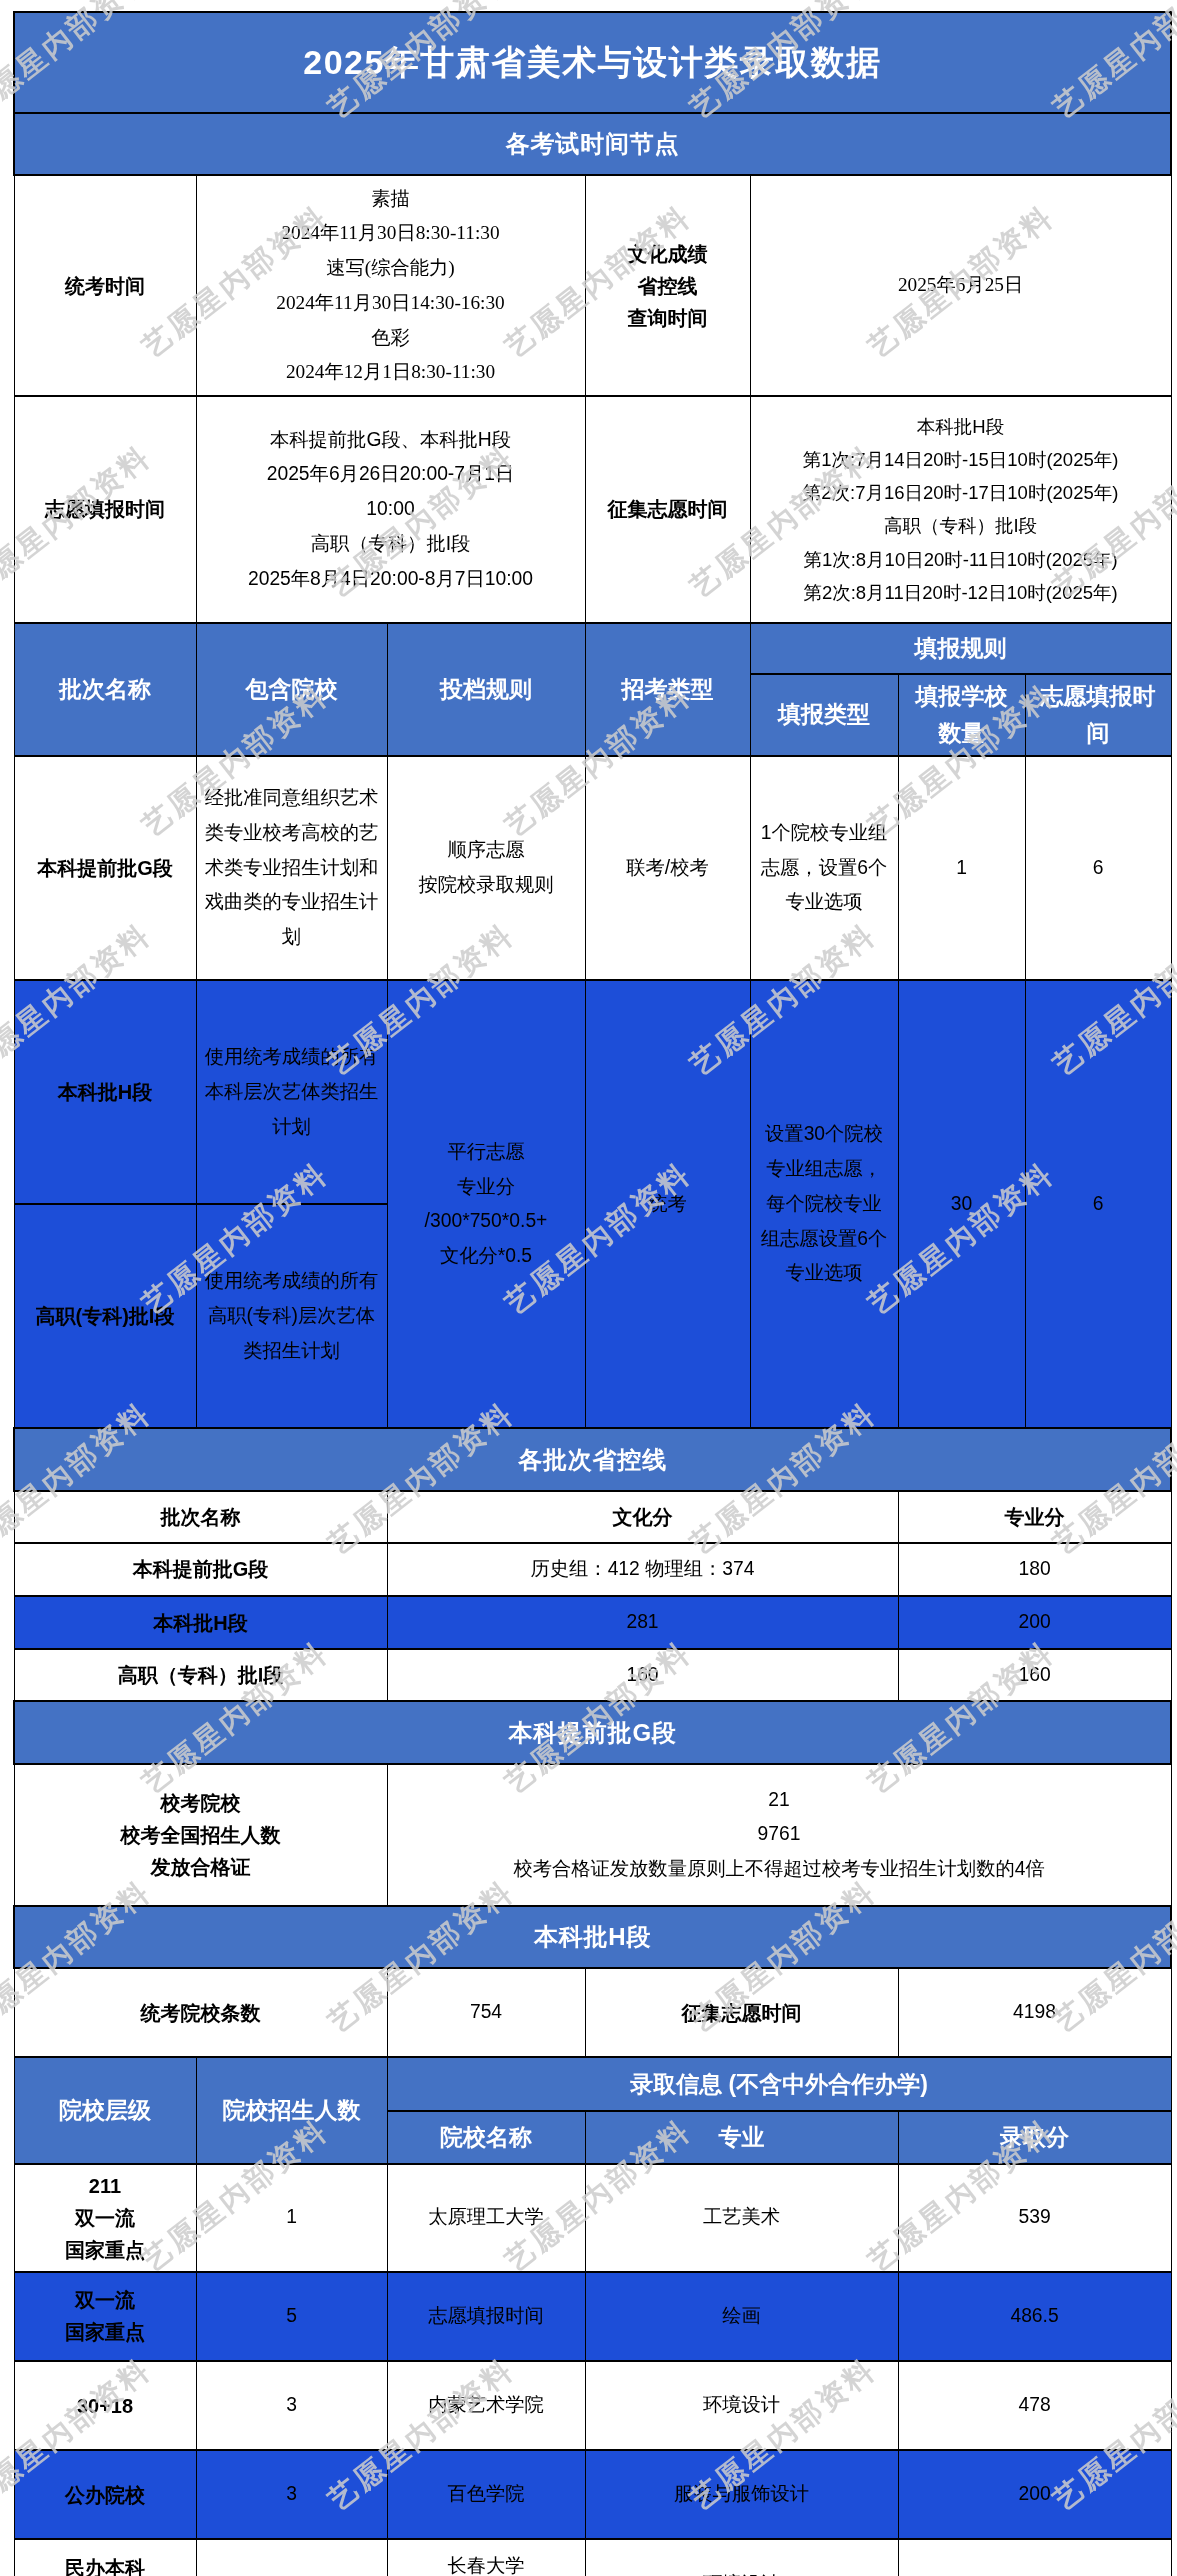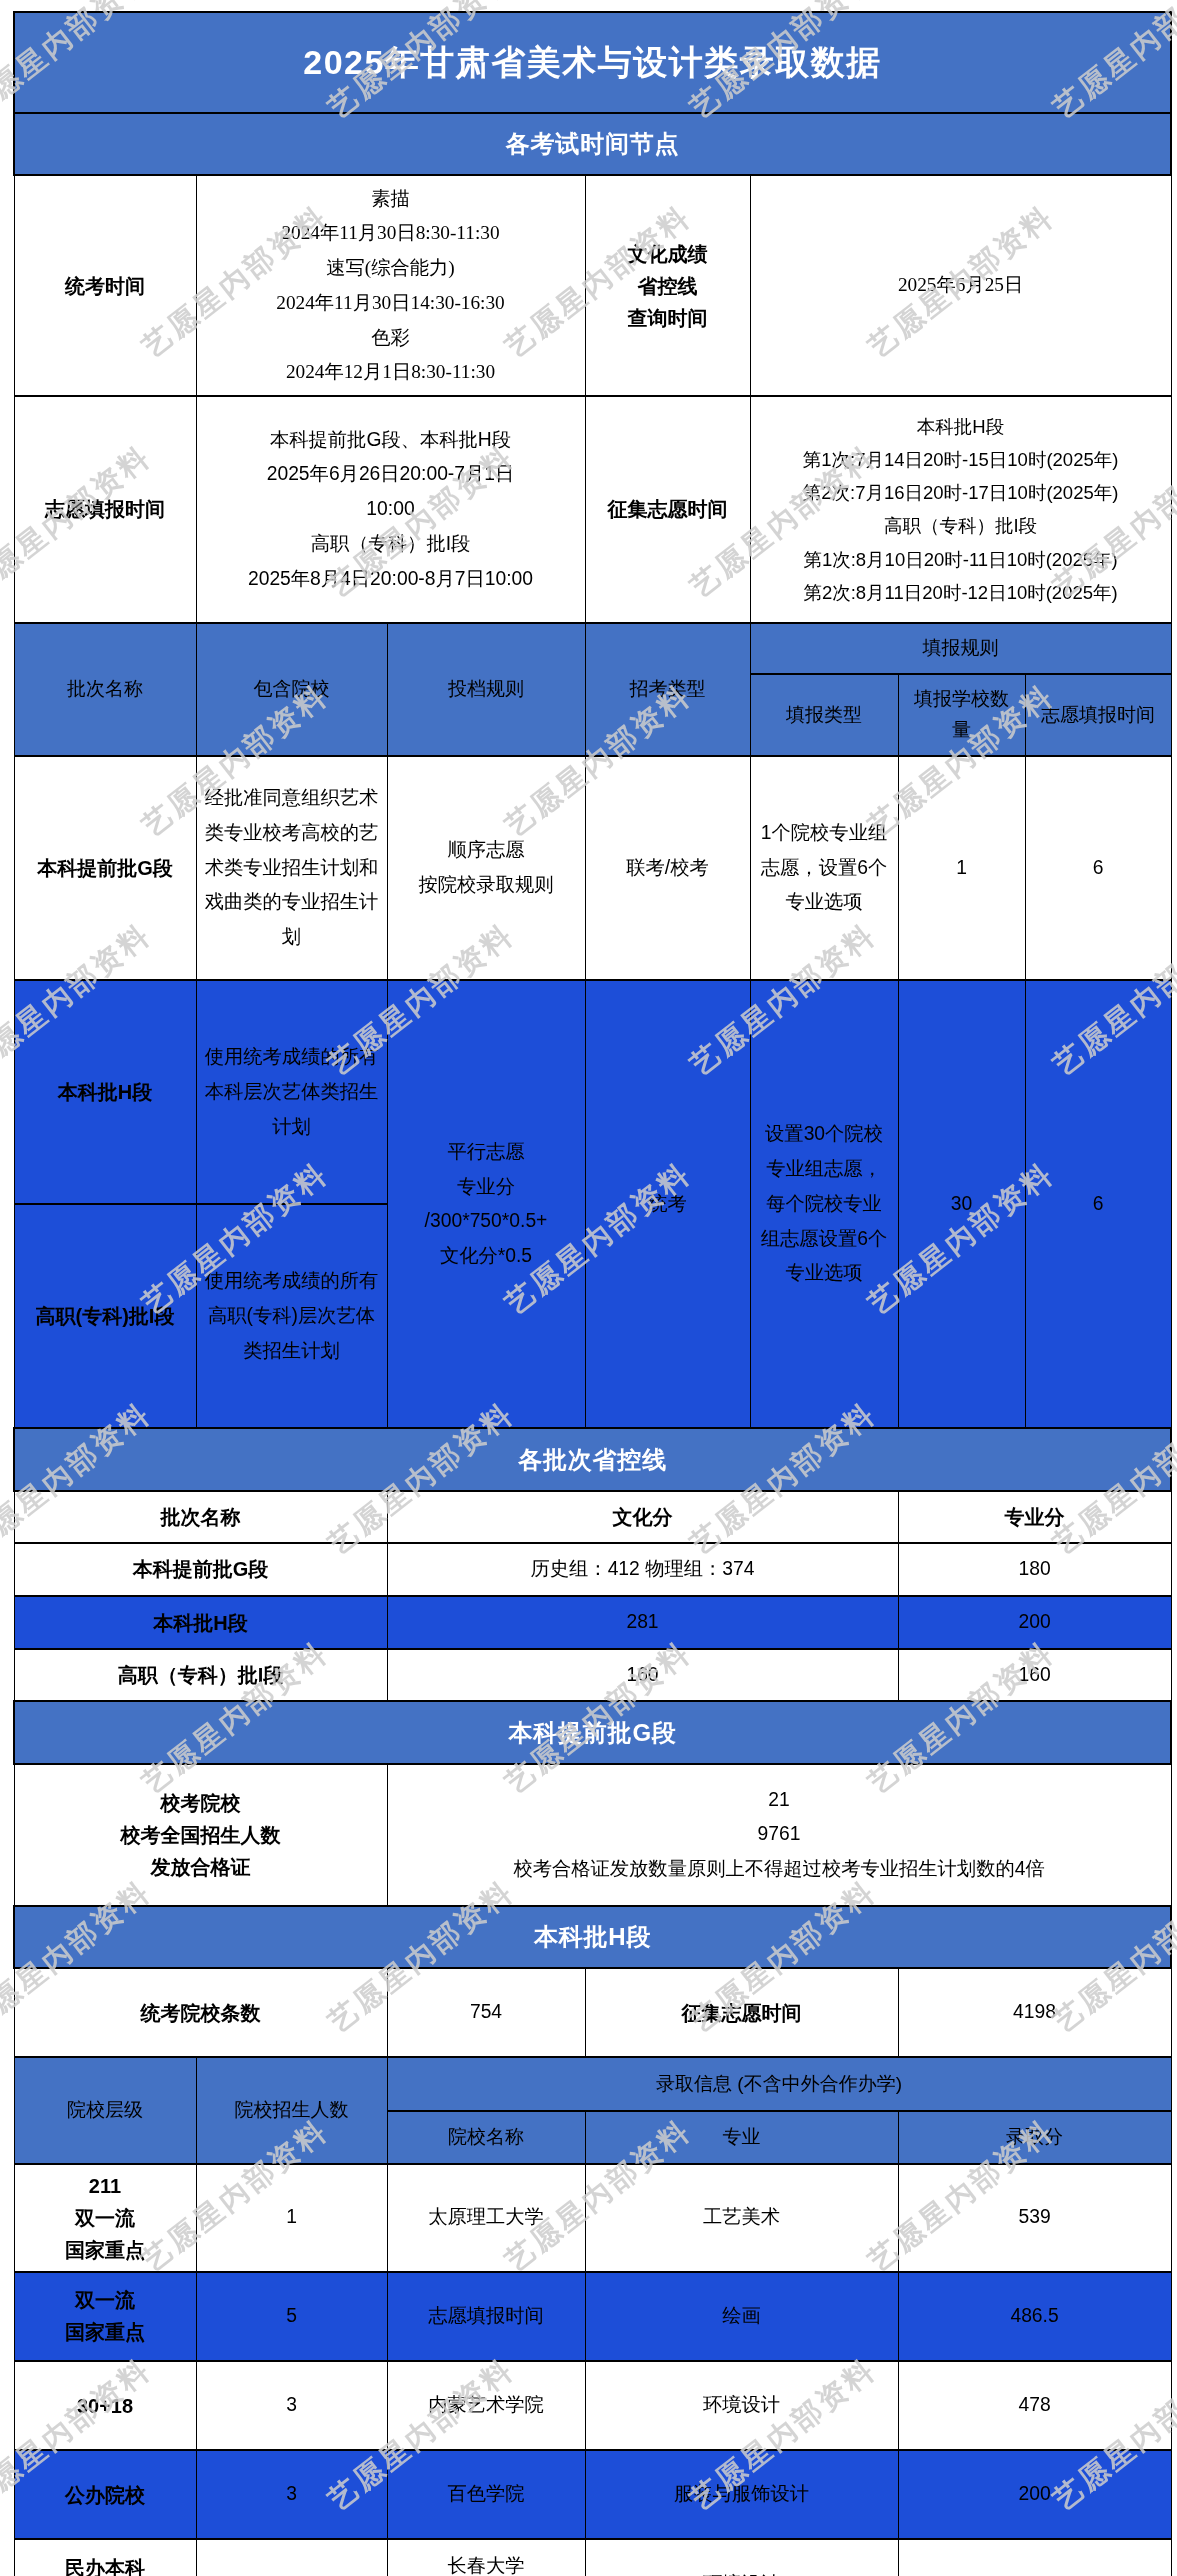--- a/index.html
+++ b/index.html
@@ -22,21 +22,21 @@
     padding:3.1px 6.2px;
     word-break:break-all;
     background:#ffffff;
   }
   td.band{
     background:#4472C4;color:#ffffff;font-weight:bold;font-size:24px;
     border:2.3px solid #000;letter-spacing:0.8px;margin-top:40px;
   }
   td.title{font-size:34px;letter-spacing:1.5px;}
   td.hd{
-    background:#4472C4;color:#000000;font-weight:normal;font-size:19px;
+    background:#4472C4;color:#ffffff;font-weight:bold;font-size:23px;
     line-height:1.6;
   }
   td.label{font-weight:bold;font-size:20px;line-height:1.6;}
   tr.alt td{background:#1d4ed8;}
   
   tr.h121 td{height:93px;} tr.h70 td{height:54px;}
   tr.h276 td{height:213px;font-family:Liberation Serif, serif;} tr.h282 td{height:218px;}
   tr.h56 td{height:43px;}  tr.h96 td{height:74px;}
   tr.h280 td{height:216px;} tr.h57 td{height:44px;}
   tr.h58 td{height:45px;}  tr.h174 td{height:134px;}

